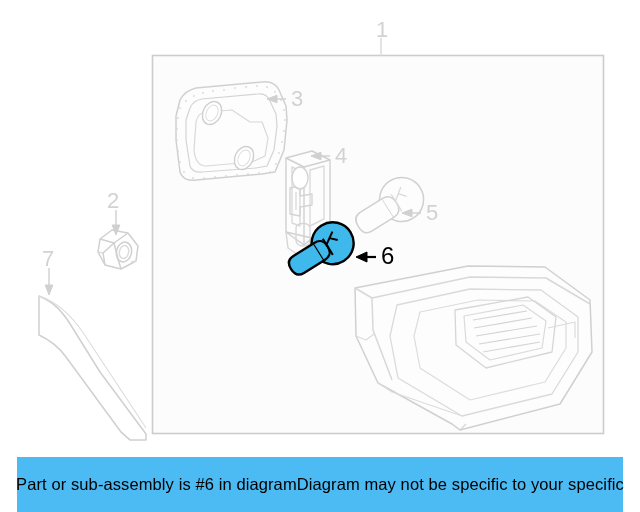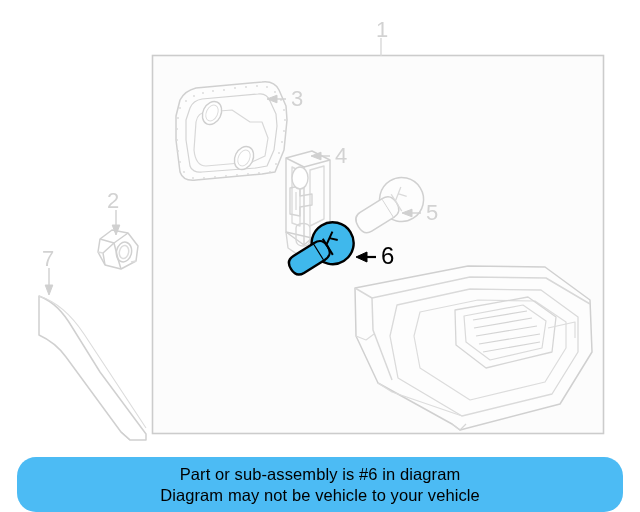--- a/index.html
+++ b/index.html
@@ -34,25 +34,24 @@
   }
 
   
   #caption-bar {
     position: absolute;
     left: 17px;
     top: 457px;
     width: 606px;
     height: 55px;
     display: flex;
-    flex-direction: column;
+    flex-direction: row;
     align-items: center;
     justify-content: center;
     box-sizing: border-box;
-    border-radius: 19px;
   }
   .caption-line {
     color: #000000;
     font-family: "Liberation Sans", sans-serif;
     font-size: 16.5px;
     line-height: 21px;
     letter-spacing: 0.1px;
     white-space: nowrap;
   }
 
@@ -284,16 +283,16 @@
   <div class="callout" style="left:376px; top:19px;">1</div>
   <div class="callout" style="left:107px; top:190px;">2</div>
   <div class="callout" style="left:291px; top:88px;">3</div>
   <div class="callout" style="left:335px; top:145px;">4</div>
   <div class="callout" style="left:426px; top:202px;">5</div>
   <div class="callout highlight" style="left:381px; top:245px; font-size:24px;">6</div>
   <div class="callout" style="left:42px; top:248px;">7</div>
 
   <div id="caption-bar" style="background: rgb(76, 187, 244);">
     <div class="caption-line">Part or sub-assembly is #6 in diagram</div>
-    <div class="caption-line">Diagram may not be vehicle to your vehicle</div>
+    <div class="caption-line">Diagram may not be specific to your specific</div>
   </div>
 
 </div>
 
 </body></html>

